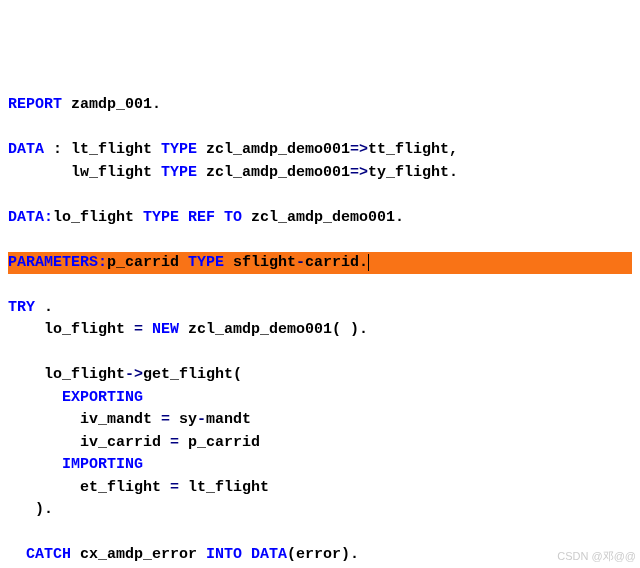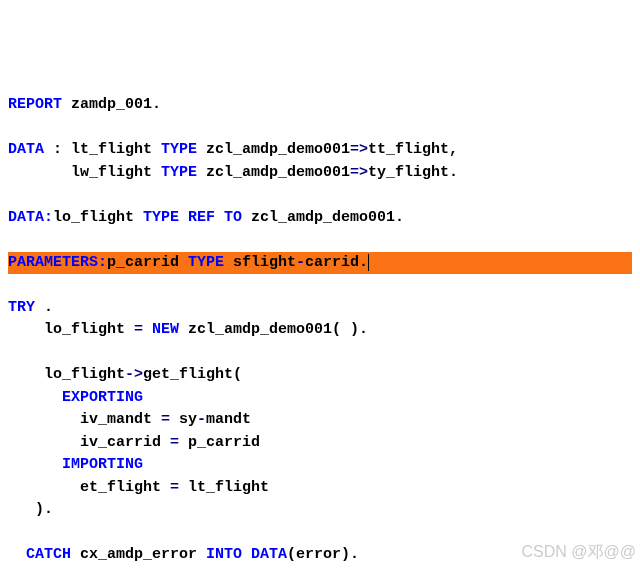--- a/index.html
+++ b/index.html
@@ -22,21 +22,21 @@
       width: 100%;
     }
     .kw { color: #0000ff; }
     .dark { color: #000080; }
     .black { color: #000000; }
     .cursor { border-left: 1px solid #000; }
     .watermark {
       position: fixed;
       bottom: 4px;
       right: 4px;
-      font-size: 16px;
+      font-size: 11px;
       color: #cccccc;
       font-family: sans-serif;
     }
   </style>
 </head>
 <body>
 
 
 
 <div><span class="line"><span class="kw">REPORT</span> <span class="black">zamdp_001.</span></span><span class="line"> </span><span class="line"><span class="kw">DATA</span><span class="black"> : </span><span class="black">lt_flight </span><span class="kw">TYPE</span><span class="black"> zcl_amdp_demo001</span><span class="dark">=&gt;</span><span class="black">tt_flight,</span></span><span class="line">       <span class="black">lw_flight </span><span class="kw">TYPE</span><span class="black"> zcl_amdp_demo001</span><span class="dark">=&gt;</span><span class="black">ty_flight.</span></span><span class="line"> </span><span class="line"><span class="kw">DATA:</span><span class="black">lo_flight </span><span class="kw">TYPE REF TO</span><span class="black"> zcl_amdp_demo001.</span></span><span class="line"> </span><span class="line highlighted"><span class="kw">PARAMETERS:</span><span class="black">p_carrid </span><span class="kw">TYPE</span><span class="black"> sflight</span><span class="dark">-</span><span class="black">carrid.</span><span class="cursor"></span></span><span class="line"> </span><span class="line"><span class="kw">TRY</span><span class="black"> .</span></span><span class="line"><span class="black">    lo_flight </span><span class="dark">=</span><span class="kw"> NEW</span><span class="black"> zcl_amdp_demo001</span><span class="black">( ).</span></span><span class="line"> </span><span class="line"><span class="black">    lo_flight</span><span class="dark">-&gt;</span><span class="black">get_flight</span><span class="black">(</span></span><span class="line"><span class="kw">      EXPORTING</span></span><span class="line"><span class="black">        iv_mandt </span><span class="dark">=</span><span class="black"> sy</span><span class="dark">-</span><span class="black">mandt</span></span><span class="line"><span class="black">        iv_carrid </span><span class="dark">=</span><span class="black"> p_carrid</span></span><span class="line"><span class="kw">      IMPORTING</span></span><span class="line"><span class="black">        et_flight </span><span class="dark">=</span><span class="black"> lt_flight</span></span><span class="line"><span class="black">   ).</span></span><span class="line"> </span><span class="line"><span class="kw">  CATCH</span><span class="black"> cx_amdp_error </span><span class="kw">INTO</span><span class="kw"> DATA</span><span class="black">(error).</span></span><span class="line"> </span></div>

